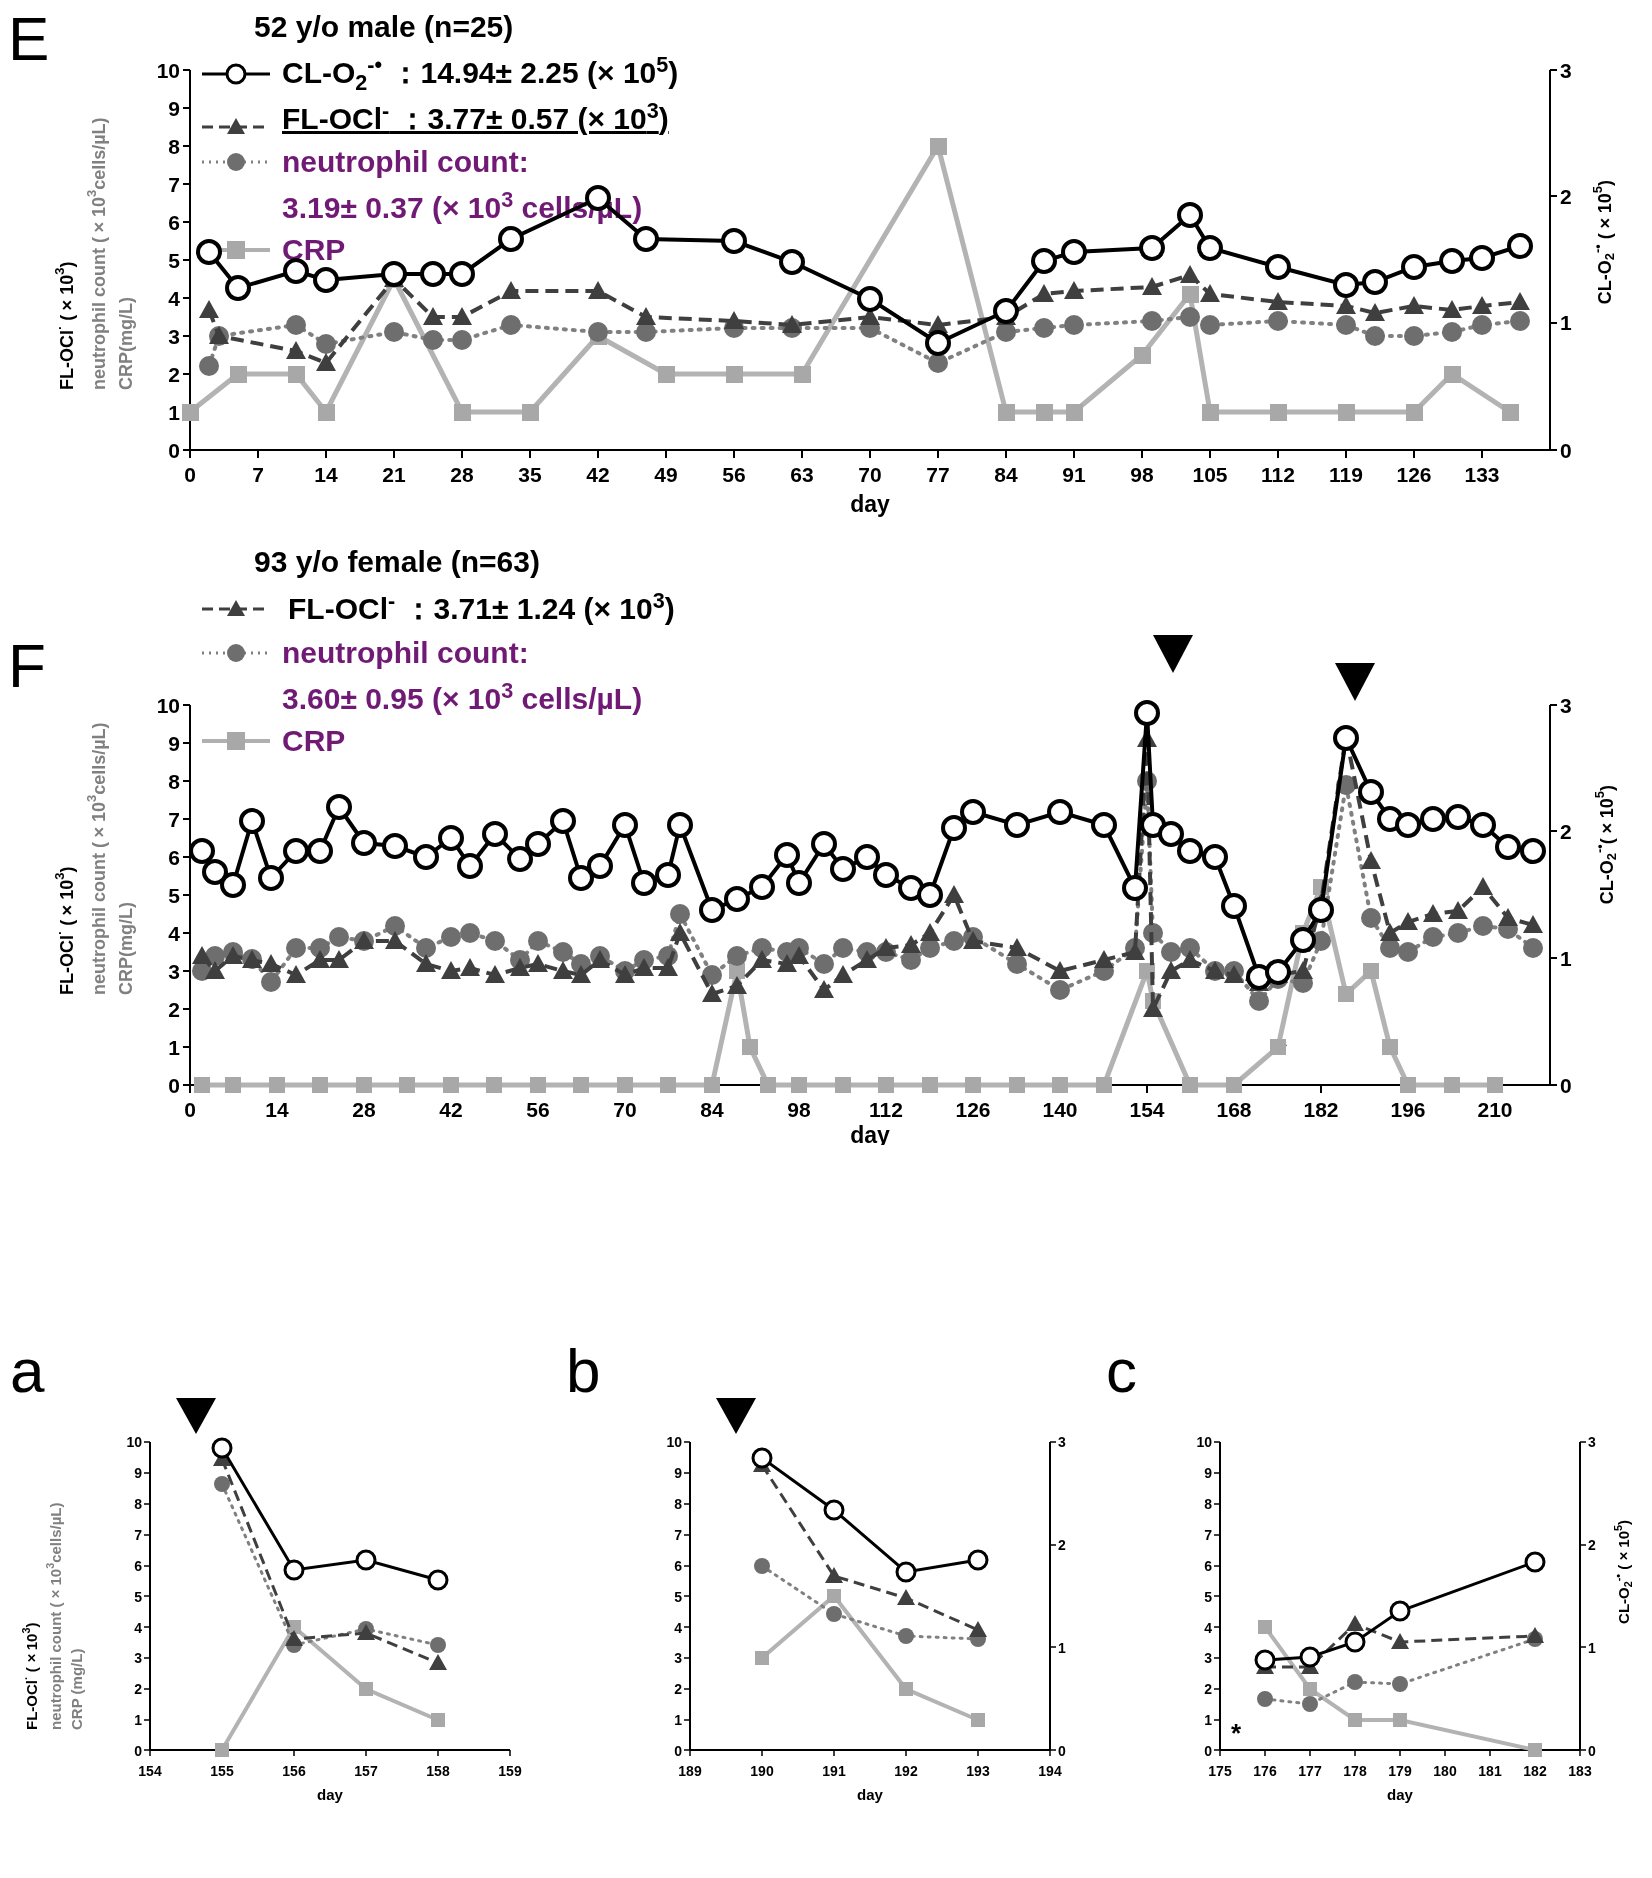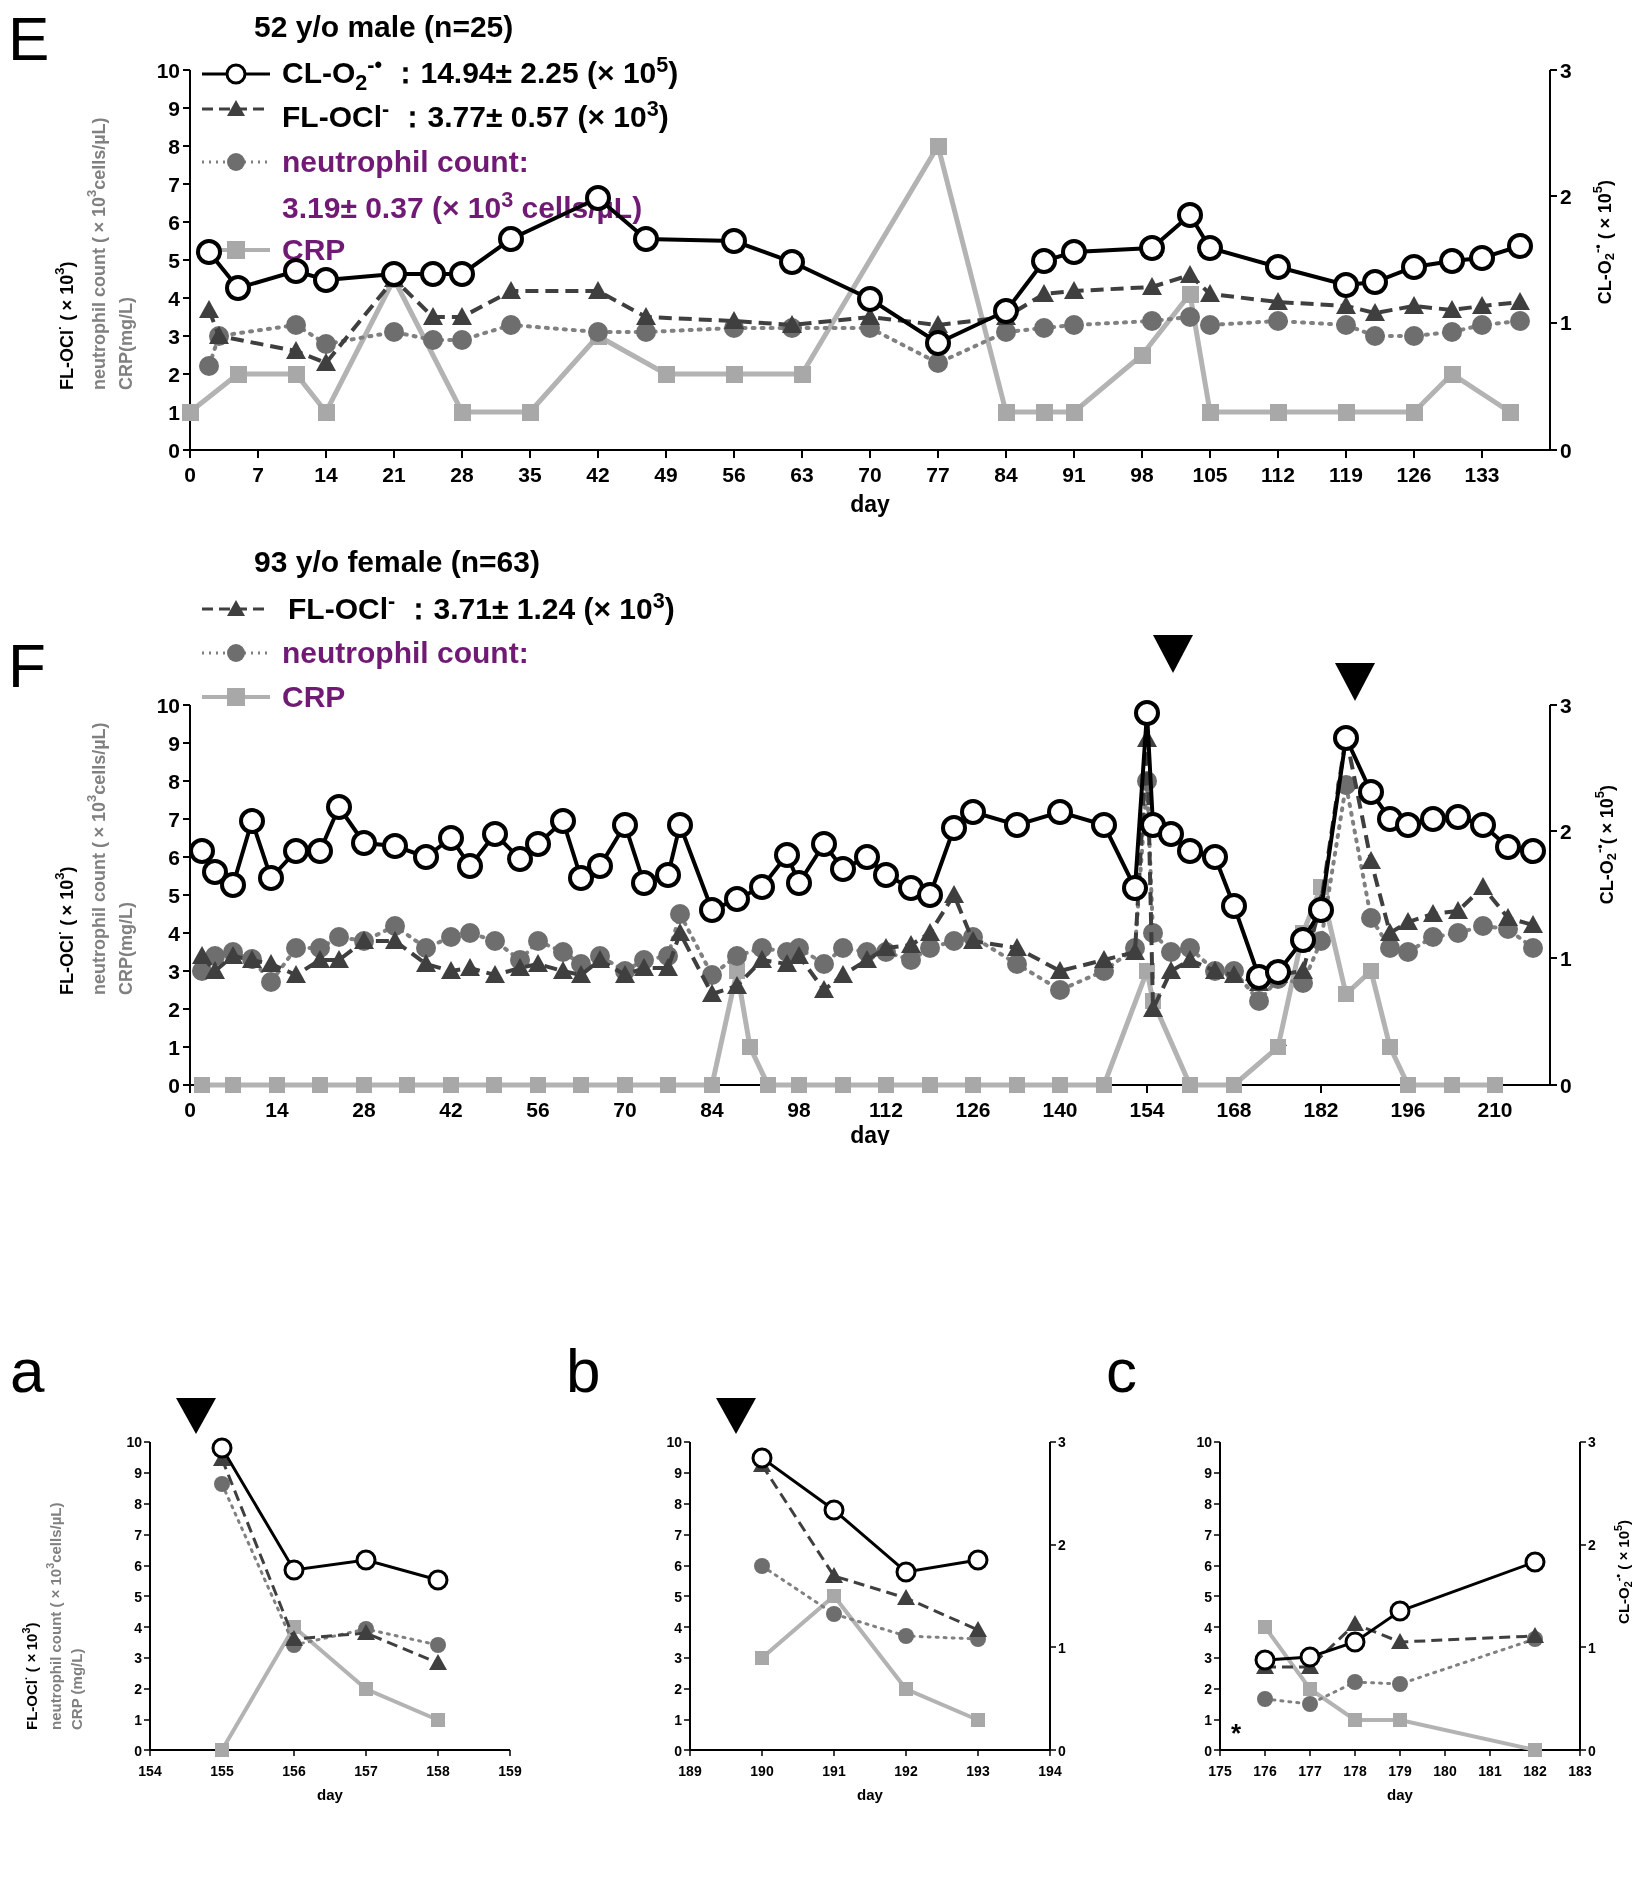--- a/index.html
+++ b/index.html
@@ -23,21 +23,21 @@
   <div class="title" style="position:absolute;left:240px;top:10px;">52 y/o male (n=25)</div>
 
   <div style="position:absolute;left:200px;top:52px;">
     <div style="display:flex;align-items:center;height:44px;justify-content:space-between;">
       <svg width="72" height="26">
         <line x1="2" y1="13" x2="70" y2="13" stroke="#000" stroke-width="3"></line>
         <circle cx="36" cy="13" r="9" fill="#fff" stroke="#000" stroke-width="3"></circle>
       </svg>
       <span class="legend-txt" style="margin-left:10px;">CL-O<span class="sub">2</span><span class="sup">-•</span> ：14.94± 2.25 (× 10<span class="sup">5</span>)</span>
     </div>
-    <div style="display:flex;align-items:flex-start;height:44px;">
+    <div style="display:flex;align-items:flex-end;height:44px;text-decoration:underline;">
       <svg width="72" height="26">
         <line x1="2" y1="13" x2="70" y2="13" stroke="#3f3f3f" stroke-width="3" stroke-dasharray="11,6"></line>
         <polygon points="36,4 45,20 27,20" fill="#3f3f3f"></polygon>
       </svg>
       <span class="legend-txt" style="margin-left:10px;">FL-OCl<span class="sup">-</span> ：3.77± 0.57 (× 10<span class="sup">3</span>)</span>
     </div>
     <div style="display:flex;align-items:center;height:44px;">
       <svg width="72" height="26">
         <line x1="2" y1="13" x2="70" y2="13" stroke="#7f7f7f" stroke-width="3" stroke-dasharray="2,5"></line>
         <circle cx="36" cy="13" r="9" fill="#6e6e6e"></circle>
@@ -290,20 +290,23 @@
         <polygon points="36,4 45,20 27,20" fill="#3f3f3f"></polygon>
       </svg>
       <span class="legend-txt" style="margin-left:16px;">FL-OCl<span class="sup">-</span> ：3.71± 1.24 (× 10<span class="sup">3</span>)</span>
     </div>
     <div style="display:flex;align-items:center;height:44px;">
       <svg width="72" height="26">
         <line x1="2" y1="13" x2="70" y2="13" stroke="#7f7f7f" stroke-width="3" stroke-dasharray="2,5"></line>
         <circle cx="36" cy="13" r="9" fill="#6e6e6e"></circle>
       </svg>
       <span class="legend-txt legend-grey" style="margin-left:10px;">neutrophil count:</span>
+    </div>
+    <div style="display:flex;align-items:center;height:44px;">
+      <span class="legend-txt legend-grey" style="margin-left:82px;">3.60± 0.95 (× 10<span class="sup">3</span> cells/µL)</span>
     </div>
     <div style="display:flex;align-items:center;height:44px;">
       <svg width="72" height="26">
         <line x1="2" y1="13" x2="70" y2="13" stroke="#b0b0b0" stroke-width="4"></line>
         <rect x="27" y="4" width="18" height="18" fill="#a8a8a8"></rect>
       </svg>
       <span class="legend-txt legend-grey" style="margin-left:10px;">CRP</span>
     </div>
   </div>
 

